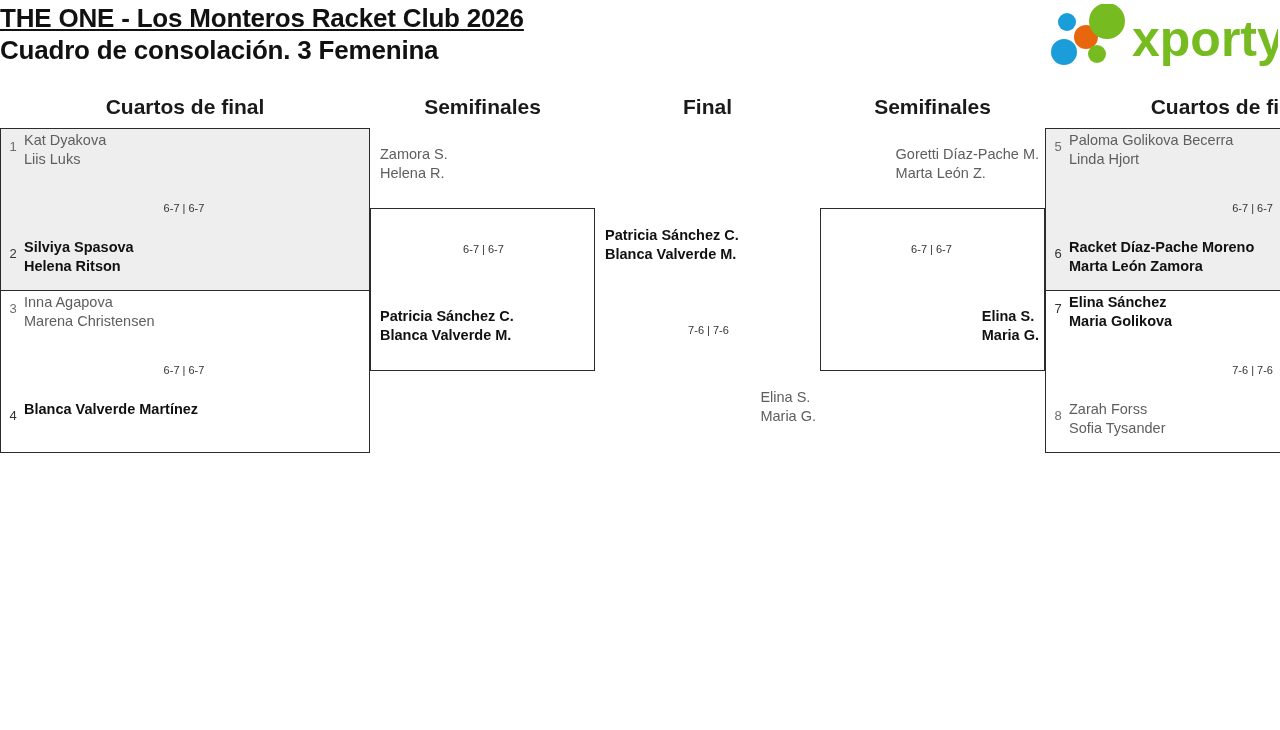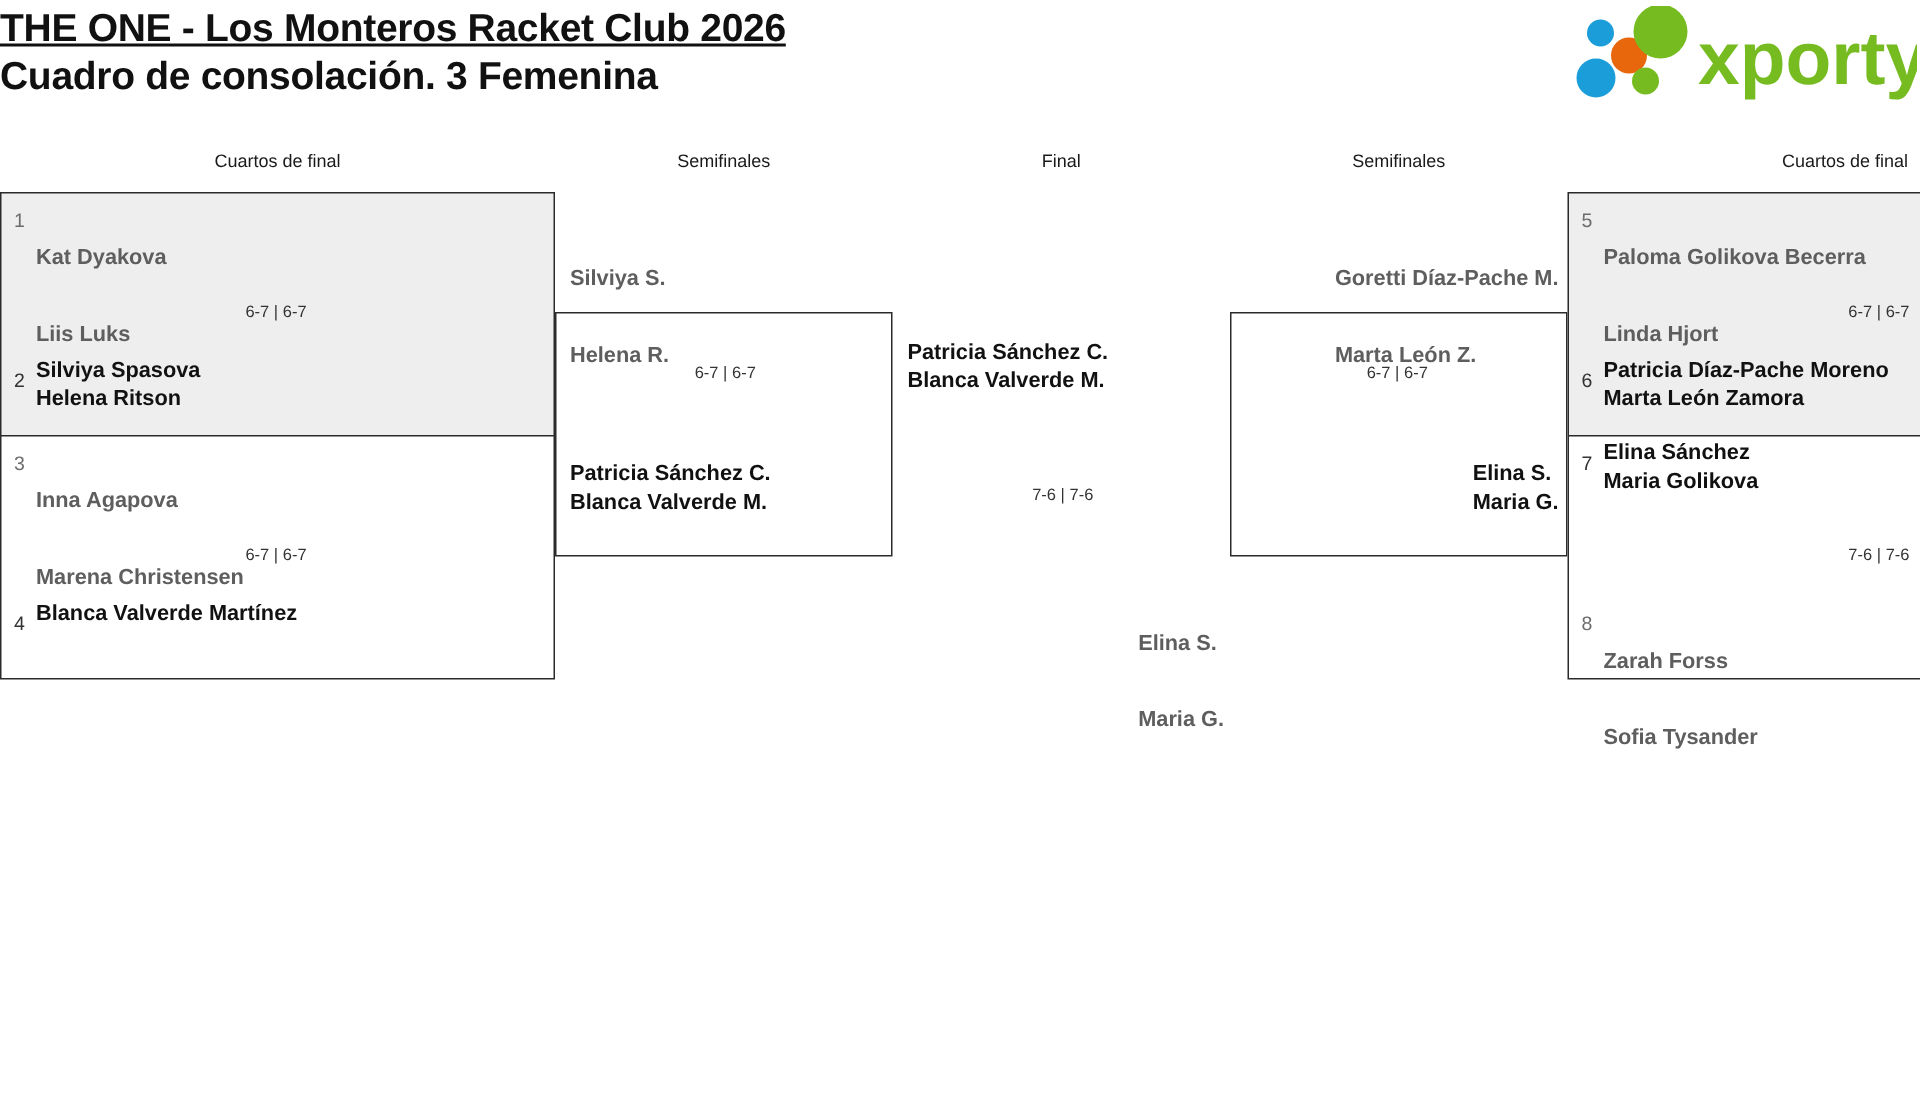--- a/index.html
+++ b/index.html
@@ -44,22 +44,22 @@
     top: 4px;
     width: 232px;
     height: 66px;
   }
   .logo svg { display: block; }
 
   
   .col-header {
     position: absolute;
     top: 96px;
-    font-size: 12px;
-    font-weight: 400;
+    font-size: 21px;
+    font-weight: 700;
     color: #1a1a1a;
     text-align: center;
     white-space: nowrap;
     line-height: 22px;
   }
   .ch-qf-left   { left: 0px;    width: 370px; }
   .ch-sf-left   { left: 370px;  width: 225px; }
   .ch-final     { left: 595px;  width: 225px; }
   .ch-sf-right  { left: 820px;  width: 225px; }
   .ch-qf-right  { left: 1045px; width: 370px; text-align: center; }
@@ -98,21 +98,21 @@
     color: #4a4a4a;
     width: 14px;
     min-width: 14px;
     text-align: center;
     padding-top: 9px;
     line-height: 13px;
   }
   .names { padding-left: 4px; }
   .name { display: block; }
 
-  .loser .name  { color: #5e5e5e; font-weight: 700; margin-top: 32px; }
+  .loser .name  { color: #5e5e5e; font-weight: 400; }
   .loser .seed  { color: #6d6d6d; }
   .winner .name { color: #111111; font-weight: 700; }
   .winner .seed { color: #333333; }
 
   
   .score {
     position: absolute;
     font-size: 11px;
     line-height: 19px;
     color: #333333;
@@ -216,21 +216,21 @@
 <div class="score center s-qf-l2">6-7 | 6-7</div>
 <div class="entry winner e-qf-l2-bot">
   <span class="seed">4</span>
   <span class="names">
     <span class="name">Blanca Valverde Martínez</span>
   </span>
 </div>
 
 <div class="entry loser e-sf-l-top">
   <span class="names">
-    <span class="name">Silviya S.</span>
+    <span class="name">Zamora S.</span>
     <span class="name">Helena R.</span>
   </span>
 </div>
 <div class="score center s-sf-l">6-7 | 6-7</div>
 <div class="entry winner e-sf-l-bot">
   <span class="names">
     <span class="name">Patricia Sánchez C.</span>
     <span class="name">Blanca Valverde M.</span>
   </span>
 </div>
@@ -267,21 +267,21 @@
   <span class="seed">5</span>
   <span class="names">
     <span class="name">Paloma Golikova Becerra</span>
     <span class="name">Linda Hjort</span>
   </span>
 </div>
 <div class="score right s-qf-r1">6-7 | 6-7</div>
 <div class="entry winner e-qf-r1-bot">
   <span class="seed">6</span>
   <span class="names">
-    <span class="name">Patricia Díaz-Pache Moreno</span>
+    <span class="name">Racket Díaz-Pache Moreno</span>
     <span class="name">Marta León Zamora</span>
   </span>
 </div>
 
 <div class="entry winner e-qf-r2-top">
   <span class="seed">7</span>
   <span class="names">
     <span class="name">Elina Sánchez</span>
     <span class="name">Maria Golikova</span>
   </span>

